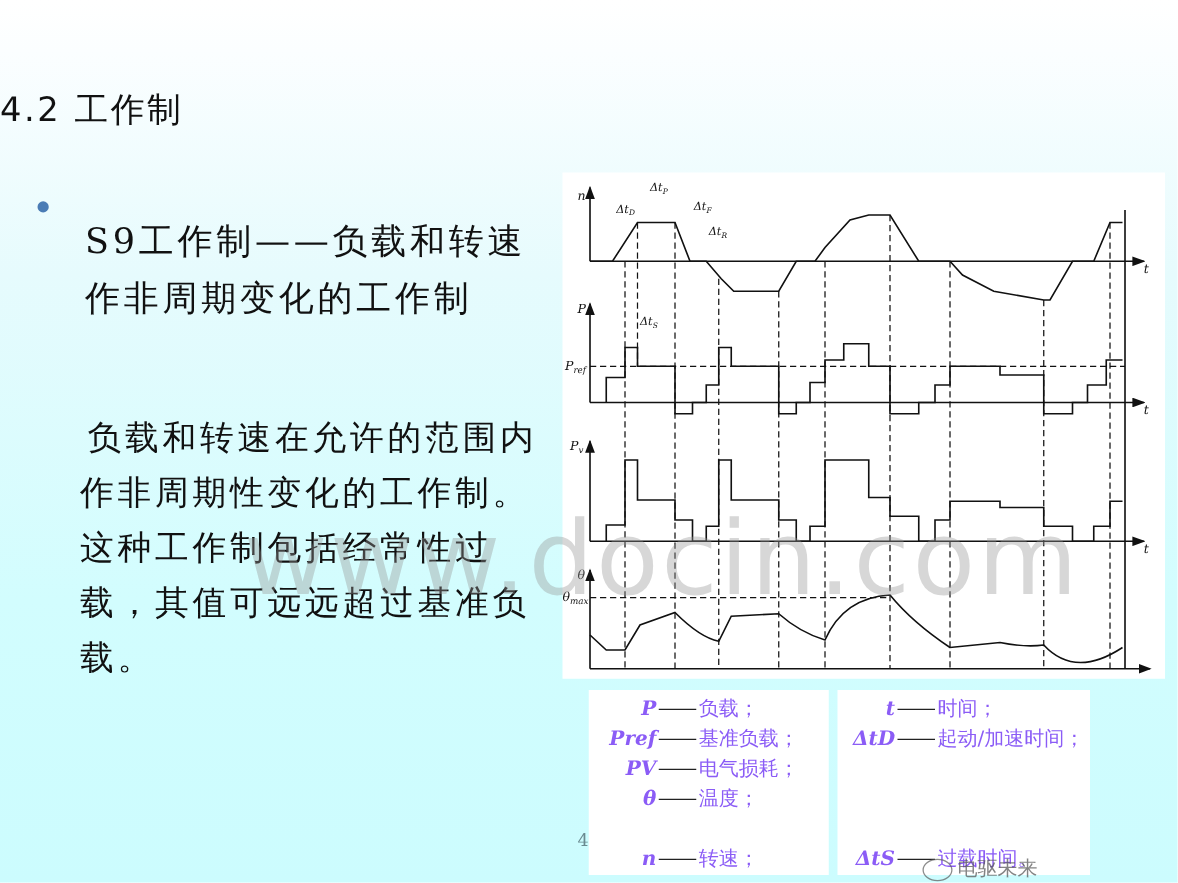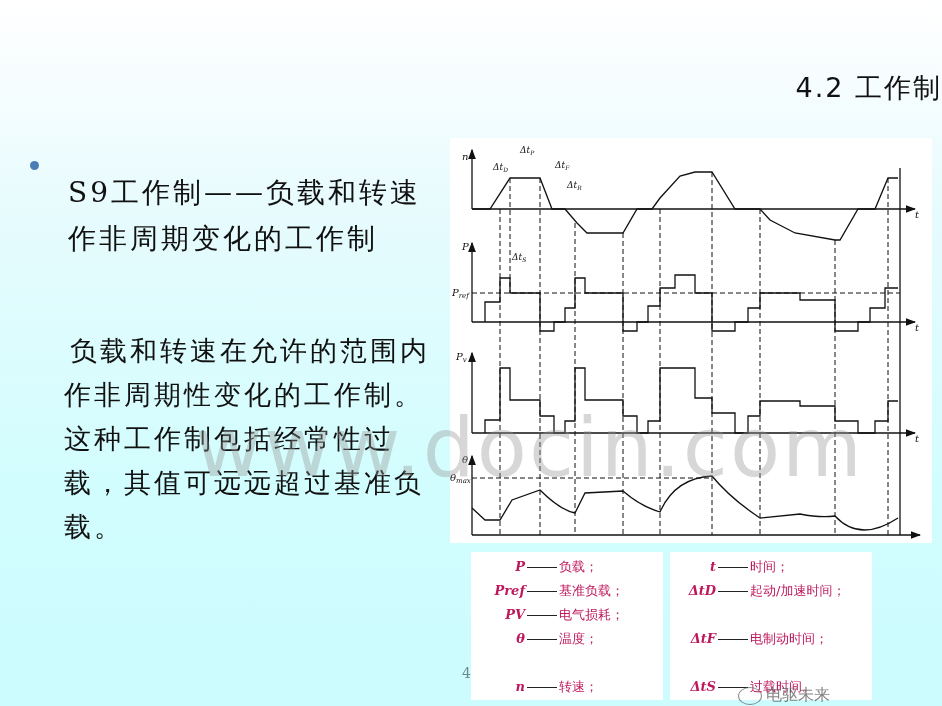--- a/index.html
+++ b/index.html
@@ -1,27 +1,27 @@
 <!DOCTYPE html>
 <html><head>
 <meta charset="utf-8">
 <style>
   html,body{margin:0;padding:0;}
   body{width:942px;height:706px;overflow:hidden;position:relative;
     background:linear-gradient(to bottom,#ffffff 0px,#fbfeff 40px,#e6fbfd 220px,#d2fdfe 480px,#ccfcfe 706px);
     font-family:"DejaVu Serif","Liberation Serif",serif;color:#111;}
-  .title{position:absolute;left:0;top:70px;width:942px;text-align:right;font-family:"DejaVu Sans","Liberation Sans",sans-serif;font-size:27px;letter-spacing:2px;color:#111;}
+  .title{position:absolute;left:0;top:70px;width:942px;text-align:left;font-family:"DejaVu Sans","Liberation Sans",sans-serif;font-size:27px;letter-spacing:2px;color:#111;}
   .bullet-row{position:absolute;left:30px;top:140px;width:410px;}
   .bullet-dot{position:absolute;left:0;top:21px;width:9px;height:9px;border-radius:50%;background:#4a7cb5;}
   .bullet-text{position:absolute;left:38px;top:0;width:380px;font-size:28px;line-height:46px;letter-spacing:3px;margin-top:30px;}
   .para{position:absolute;left:64px;top:282px;width:380px;font-size:27px;line-height:44px;letter-spacing:3px;text-indent:6px;margin-top:47px;}
   .watermark{position:absolute;left:195px;top:400px;font-family:"DejaVu Sans","Liberation Sans",sans-serif;font-size:82px;color:rgba(150,150,150,0.38);letter-spacing:2px;pointer-events:none;z-index:5;}
   .diagram{position:absolute;left:450px;top:138px;width:482px;height:405px;background:#fff;}
   .diagram svg{position:absolute;left:0;top:0;}
-  .legend{position:absolute;top:552px;height:148px;background:#fff;font-family:"DejaVu Sans","Liberation Sans",sans-serif;font-size:13px;color:#be185d;}
+  .legend{position:absolute;top:552px;height:148px;background:#fff;font-family:"DejaVu Sans","Liberation Sans",sans-serif;font-size:16px;color:#8b5cf6;}
   .legend-left{left:471px;width:192px;}
   .legend-right{left:670px;width:202px;}
   .legend-row{position:absolute;height:22px;line-height:22px;white-space:nowrap;}
   .sym{font-family:"DejaVu Serif","Liberation Serif",serif;font-style:italic;font-weight:bold;display:inline-block;text-align:right;}
   .dash{display:inline-block;width:30px;border-top:1px solid #222;vertical-align:middle;margin:0 2px;}
   .page-num{position:absolute;left:462px;top:665px;font-size:14px;color:#6a8a90;}
   .wechat{position:absolute;left:738px;top:653px;font-family:"DejaVu Sans","Liberation Sans",sans-serif;font-size:16px;color:rgba(90,90,90,0.75);z-index:6;white-space:nowrap;margin-top:32px;}
   .wechat-icon{display:inline-block;width:22px;height:16px;border:1.5px solid rgba(90,90,90,0.7);border-radius:50%;vertical-align:middle;margin-right:4px;}
 </style>
 </head>
@@ -120,23 +120,20 @@
   </div>
 </div>
 
 <div class="legend legend-right">
   <div class="legend-row" style="left:4px;top:4px">
     <span class="sym" style="width:42px">t</span><span class="dash"></span><span>时间；</span>
   </div>
   <div class="legend-row" style="left:4px;top:28px">
     <span class="sym" style="width:42px">ΔtD</span><span class="dash"></span><span>起动/加速时间；</span>
   </div>
-  <div class="legend-row" style="left:4px;top:76px">
-    <span class="sym" style="width:42px">ΔtF</span><span class="dash"></span><span>电制动时间；</span>
-  </div>
   <div class="legend-row" style="left:4px;top:124px">
     <span class="sym" style="width:42px">ΔtS</span><span class="dash"></span><span>过载时间。</span>
   </div>
 </div>
 
 <div class="page-num">4</div>
 
 <div class="wechat">
   <span class="wechat-icon"></span><span>电驱未来</span>
 </div>

